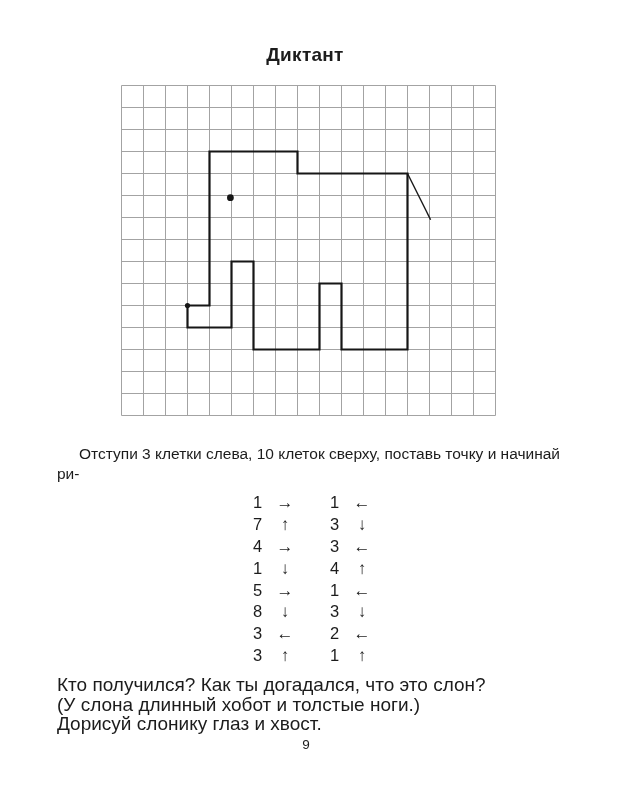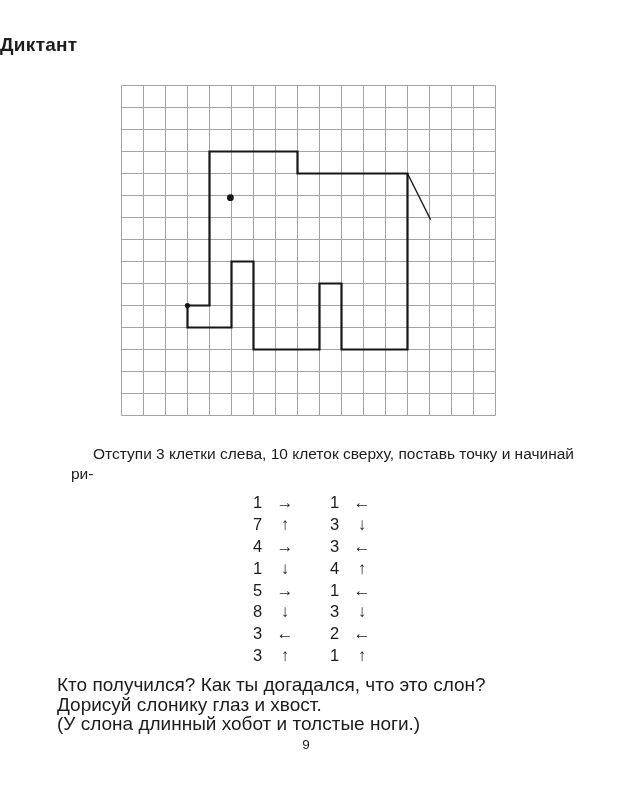--- a/index.html
+++ b/index.html
@@ -2,25 +2,25 @@
 <html><head>
 <meta charset="utf-8">
 <style>
   html,body{margin:0;padding:0;background:#e8e8e8}
   .page{
     position:relative;width:627px;height:800px;background:#ffffff;
     font-family:"Liberation Sans", sans-serif;color:#1c1c1c;overflow:hidden;
     margin:0 auto;
   }
   .title{
-    position:absolute;top:34px;left:0;width:610px;text-align:left;
+    position:absolute;top:44px;left:0;width:610px;text-align:center;
     font-size:19px;font-weight:bold;letter-spacing:.3px;
   }
   .grid-figure{position:absolute;left:121px;top:85px;display:block}
-  .para{position:absolute;left:71px;top:444px;width:520px;font-size:15.5px;line-height:19.5px}
+  .para{position:absolute;left:57px;top:444px;width:520px;font-size:15.5px;line-height:19.5px}
   .indent{text-indent:22px}
   .dict{
     position:absolute;display:grid;grid-template-columns:25px 30px;
     grid-auto-rows:21.8px;align-items:center;justify-items:center;
     font-size:16.5px;
   }
   .dict .arr{font-size:17px;line-height:1}
   #dict-left{left:245px;top:492px}
   #dict-right{left:322px;top:492px}
   .questions{position:absolute;left:57px;top:675px;font-size:19px;line-height:19.6px}
@@ -111,19 +111,19 @@
     <span class="num">3</span>
     <span class="arr">↓</span>
     <span class="num">2</span>
     <span class="arr">←</span>
     <span class="num">1</span>
     <span class="arr">↑</span>
   </div>
 
   <div class="questions">
     <div>Кто получился? Как ты догадался, что это слон?</div>
+    <div>(У слона длинный хобот и толстые ноги.)</div>
     <div>Дорисуй слонику глаз и хвост.</div>
-    <div>(У слона длинный хобот и толстые ноги.)</div>
   </div>
 
   <div class="pagenum">9</div>
 
 </div>
 
 </body></html>

